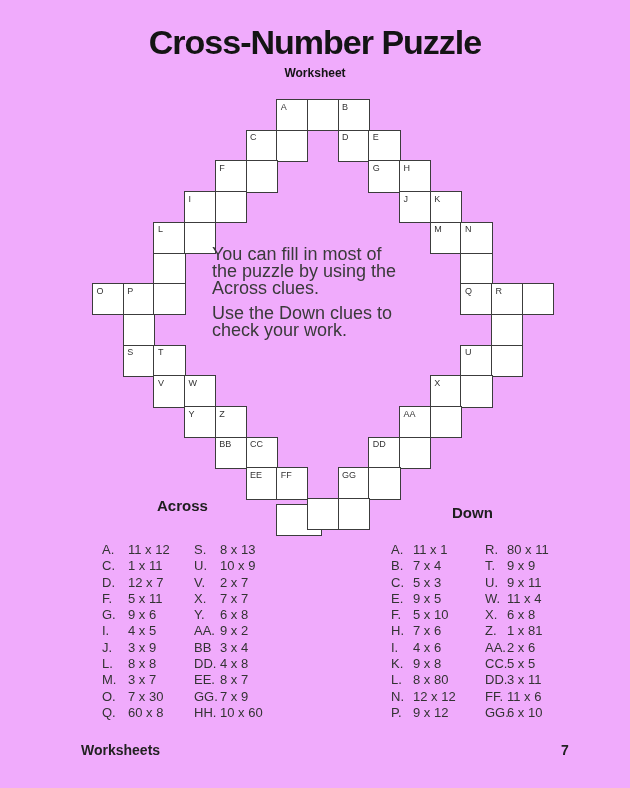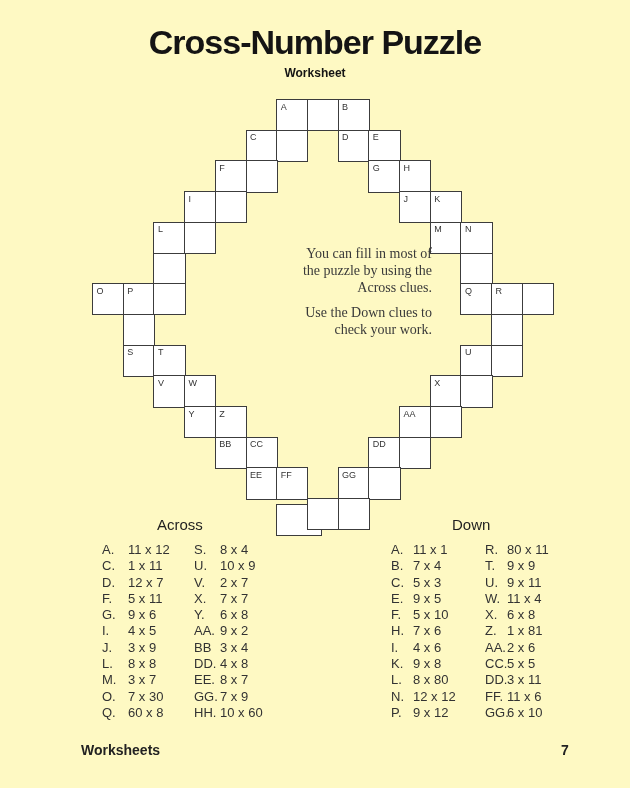--- a/index.html
+++ b/index.html
@@ -1,35 +1,35 @@
 <!DOCTYPE html>
 <html><head>
 <meta charset="utf-8">
 <style>
   html,body{margin:0;padding:0;background:#ffffff;}
-  .page{position:relative;width:630px;height:788px;background:#fef9c3;
+  .page{position:relative;width:630px;height:788px;background:#f0abfc;
         font-family:"Liberation Sans",sans-serif;overflow:hidden;}
 
   .title{position:absolute;top:25px;left:0;width:100%;text-align:center;
          font-weight:900;font-size:34px;line-height:34px;letter-spacing:-1px;color:#141414;}
   .subtitle{position:absolute;top:66px;left:0;width:100%;text-align:center;
          font-weight:bold;font-size:12px;color:#141414;}
 
   .grid{position:absolute;left:92px;top:99px;width:462px;height:432px;}
   .cell{position:absolute;width:32.3px;height:32.3px;border:1.6px solid #3c3c3c;
         box-sizing:border-box;background:#ffffff;}
   .cell-label{display:block;padding:2.5px 0 0 3.5px;font-size:9px;line-height:9px;color:#333333;}
 
-  .instructions{position:absolute;left:212px;top:246px;width:220px;text-align:right;
-        font-size:14px;line-height:16.8px;color:#3a3a3a;font-family:Liberation Serif, serif;}
+  .instructions{position:absolute;left:212px;top:246px;width:220px;text-align:left;
+        font-size:18px;line-height:16.8px;color:#3a3a3a;}
   .instructions .para2{margin-top:9px;}
 
-  .clue-heading{position:absolute;font-size:15px;font-weight:normal;color:#1e1e1e;top:516px;}
+  .clue-heading{position:absolute;font-size:15px;font-weight:bold;color:#1e1e1e;top:497px;}
   #across-heading{left:157px;}
-  #down-heading{left:452px;}
+  #down-heading{left:452px;margin-top:7px;}
 
   .clue-col{position:absolute;top:543px;}
   #across-col-0{left:102px;}
   #across-col-1{left:194px;}
   #down-col-0{left:391px;}
   #down-col-1{left:485px;}
   .clue-row{display:flex;height:16.3px;font-size:13px;line-height:14px;color:#333333;white-space:nowrap;}
   .clue-letter{flex:none;}
   .across-col .clue-letter{width:26px;}
   .down-col .clue-letter{width:22px;}
@@ -227,21 +227,21 @@
         <span class="clue-text">7 x 30</span>
       </div>
       <div class="clue-row">
         <span class="clue-letter">Q.</span>
         <span class="clue-text">60 x 8</span>
       </div>
     </div>
   <div class="clue-col across-col" id="across-col-1">
       <div class="clue-row">
         <span class="clue-letter">S.</span>
-        <span class="clue-text">8 x 4</span>
+        <span class="clue-text">8 x 13</span>
       </div>
       <div class="clue-row">
         <span class="clue-letter">U.</span>
         <span class="clue-text">10 x 9</span>
       </div>
       <div class="clue-row">
         <span class="clue-letter">V.</span>
         <span class="clue-text">2 x 7</span>
       </div>
       <div class="clue-row">

